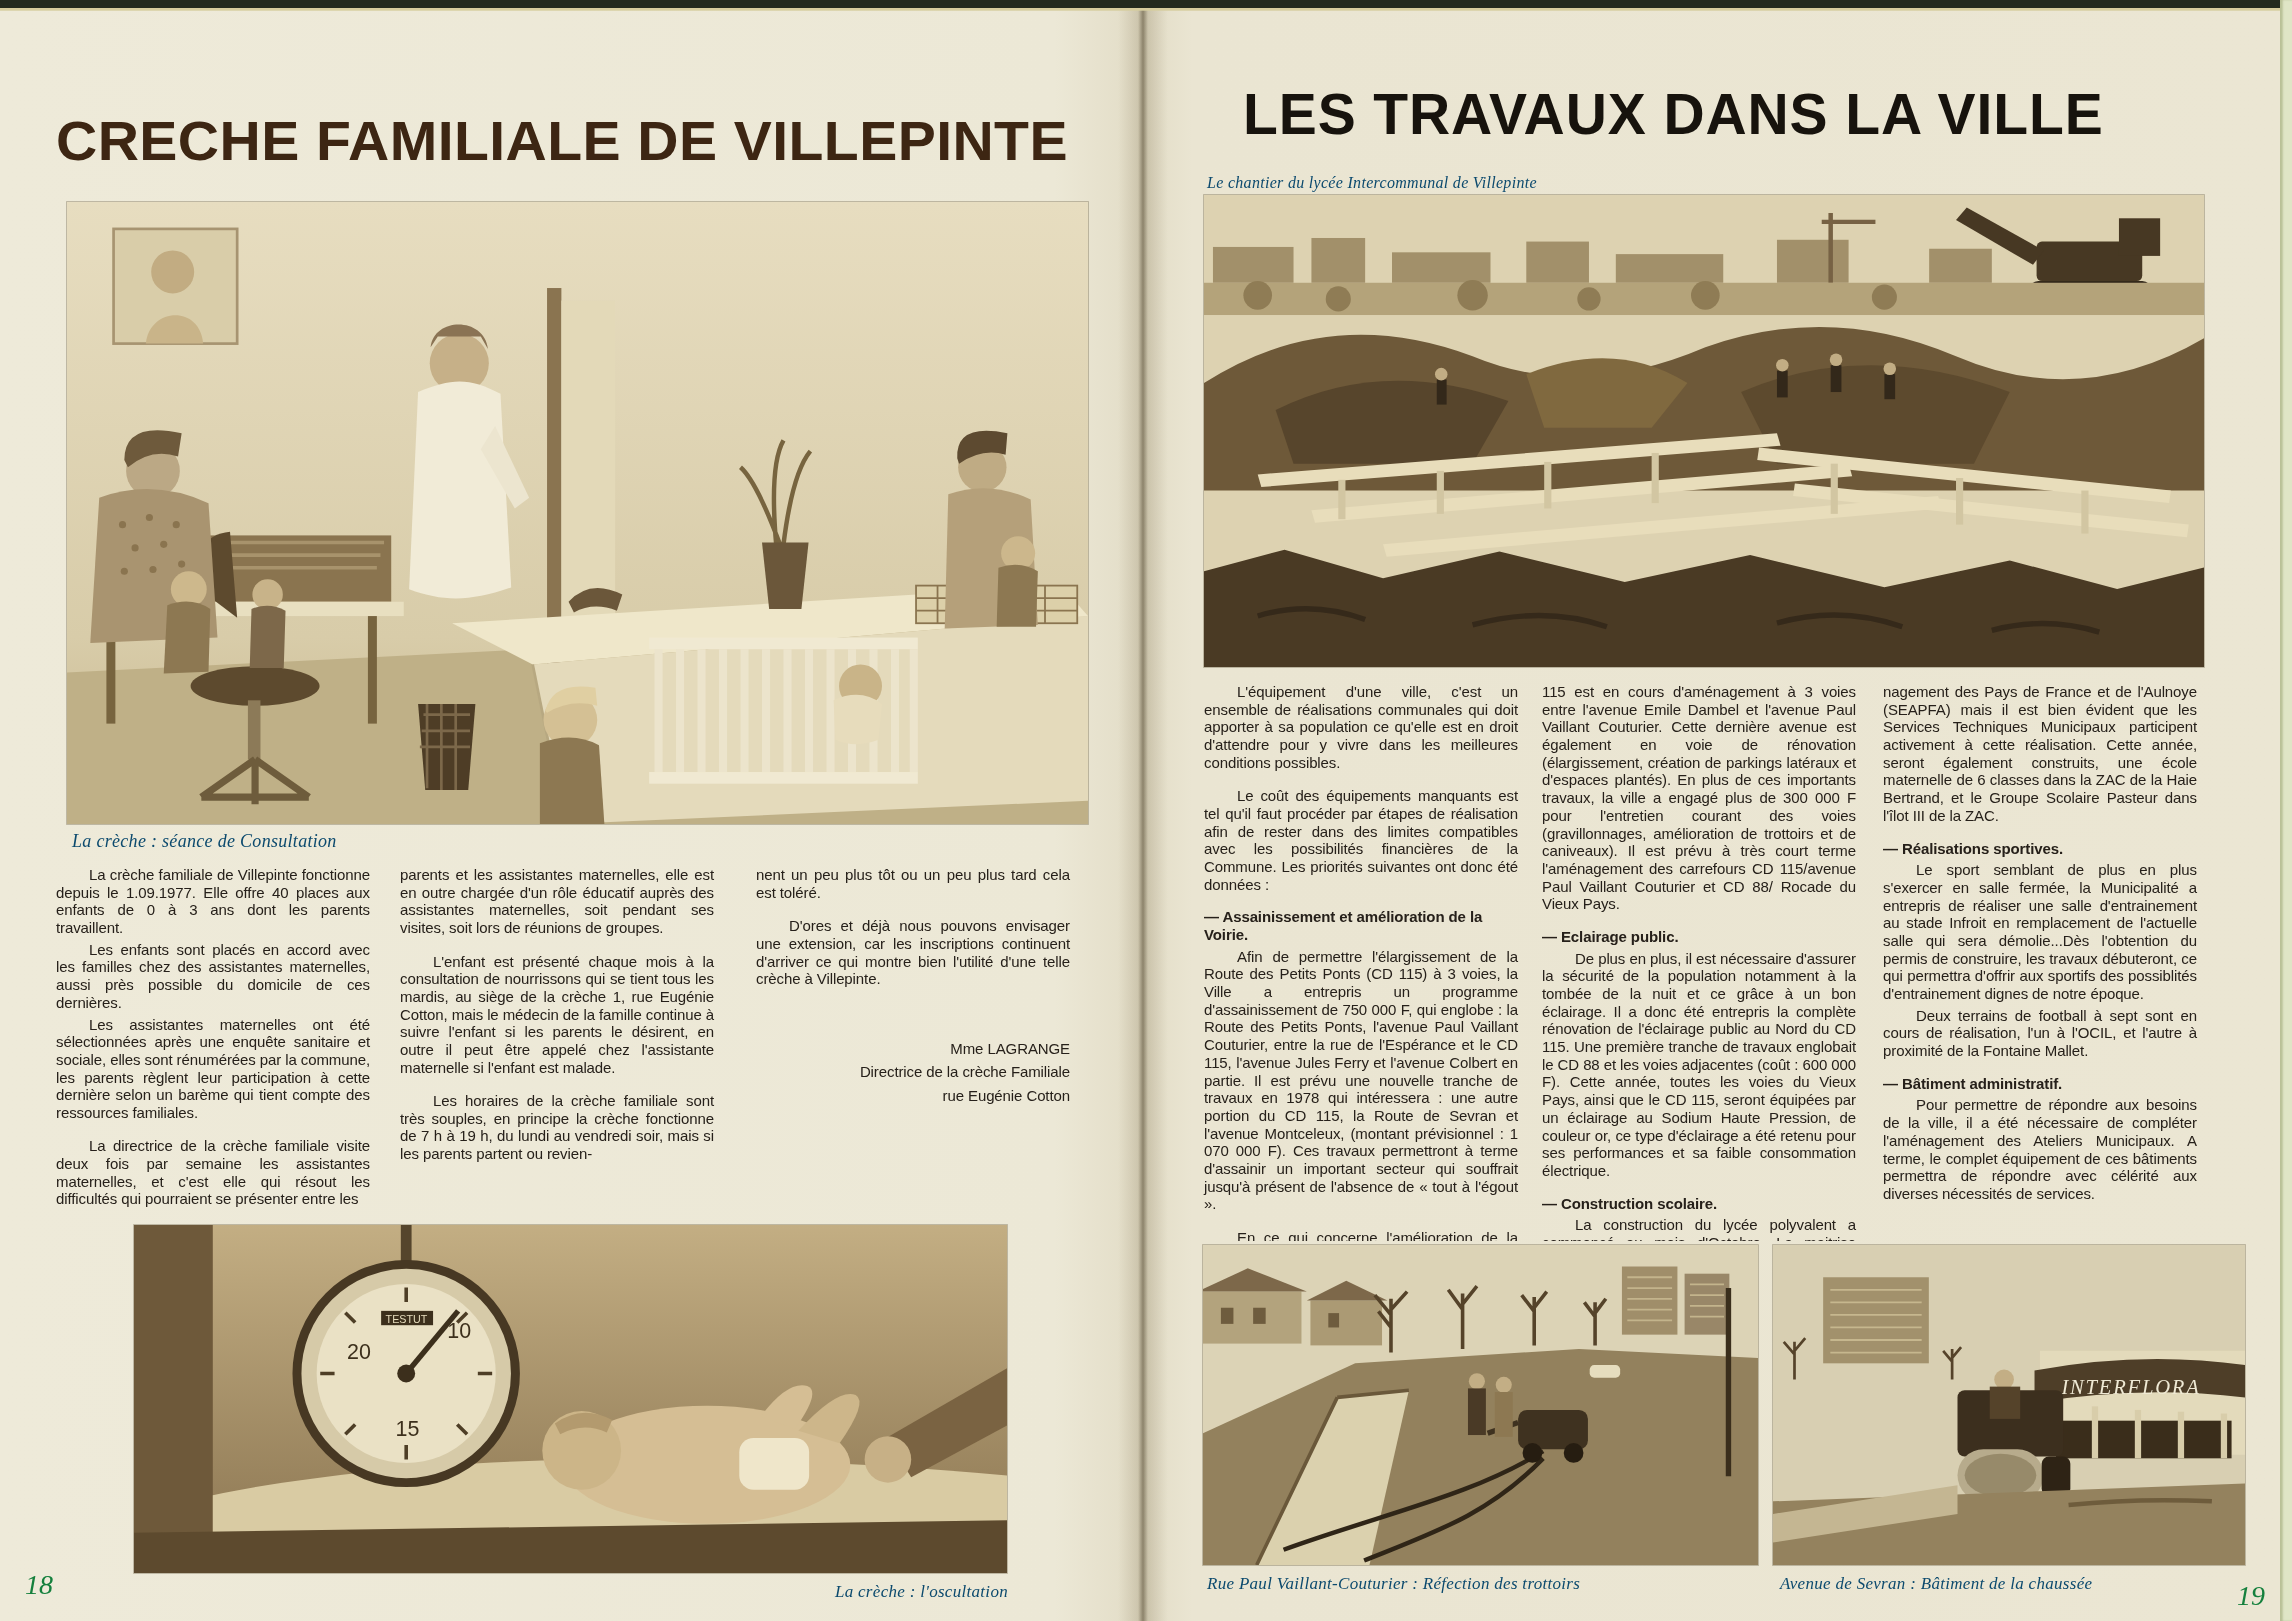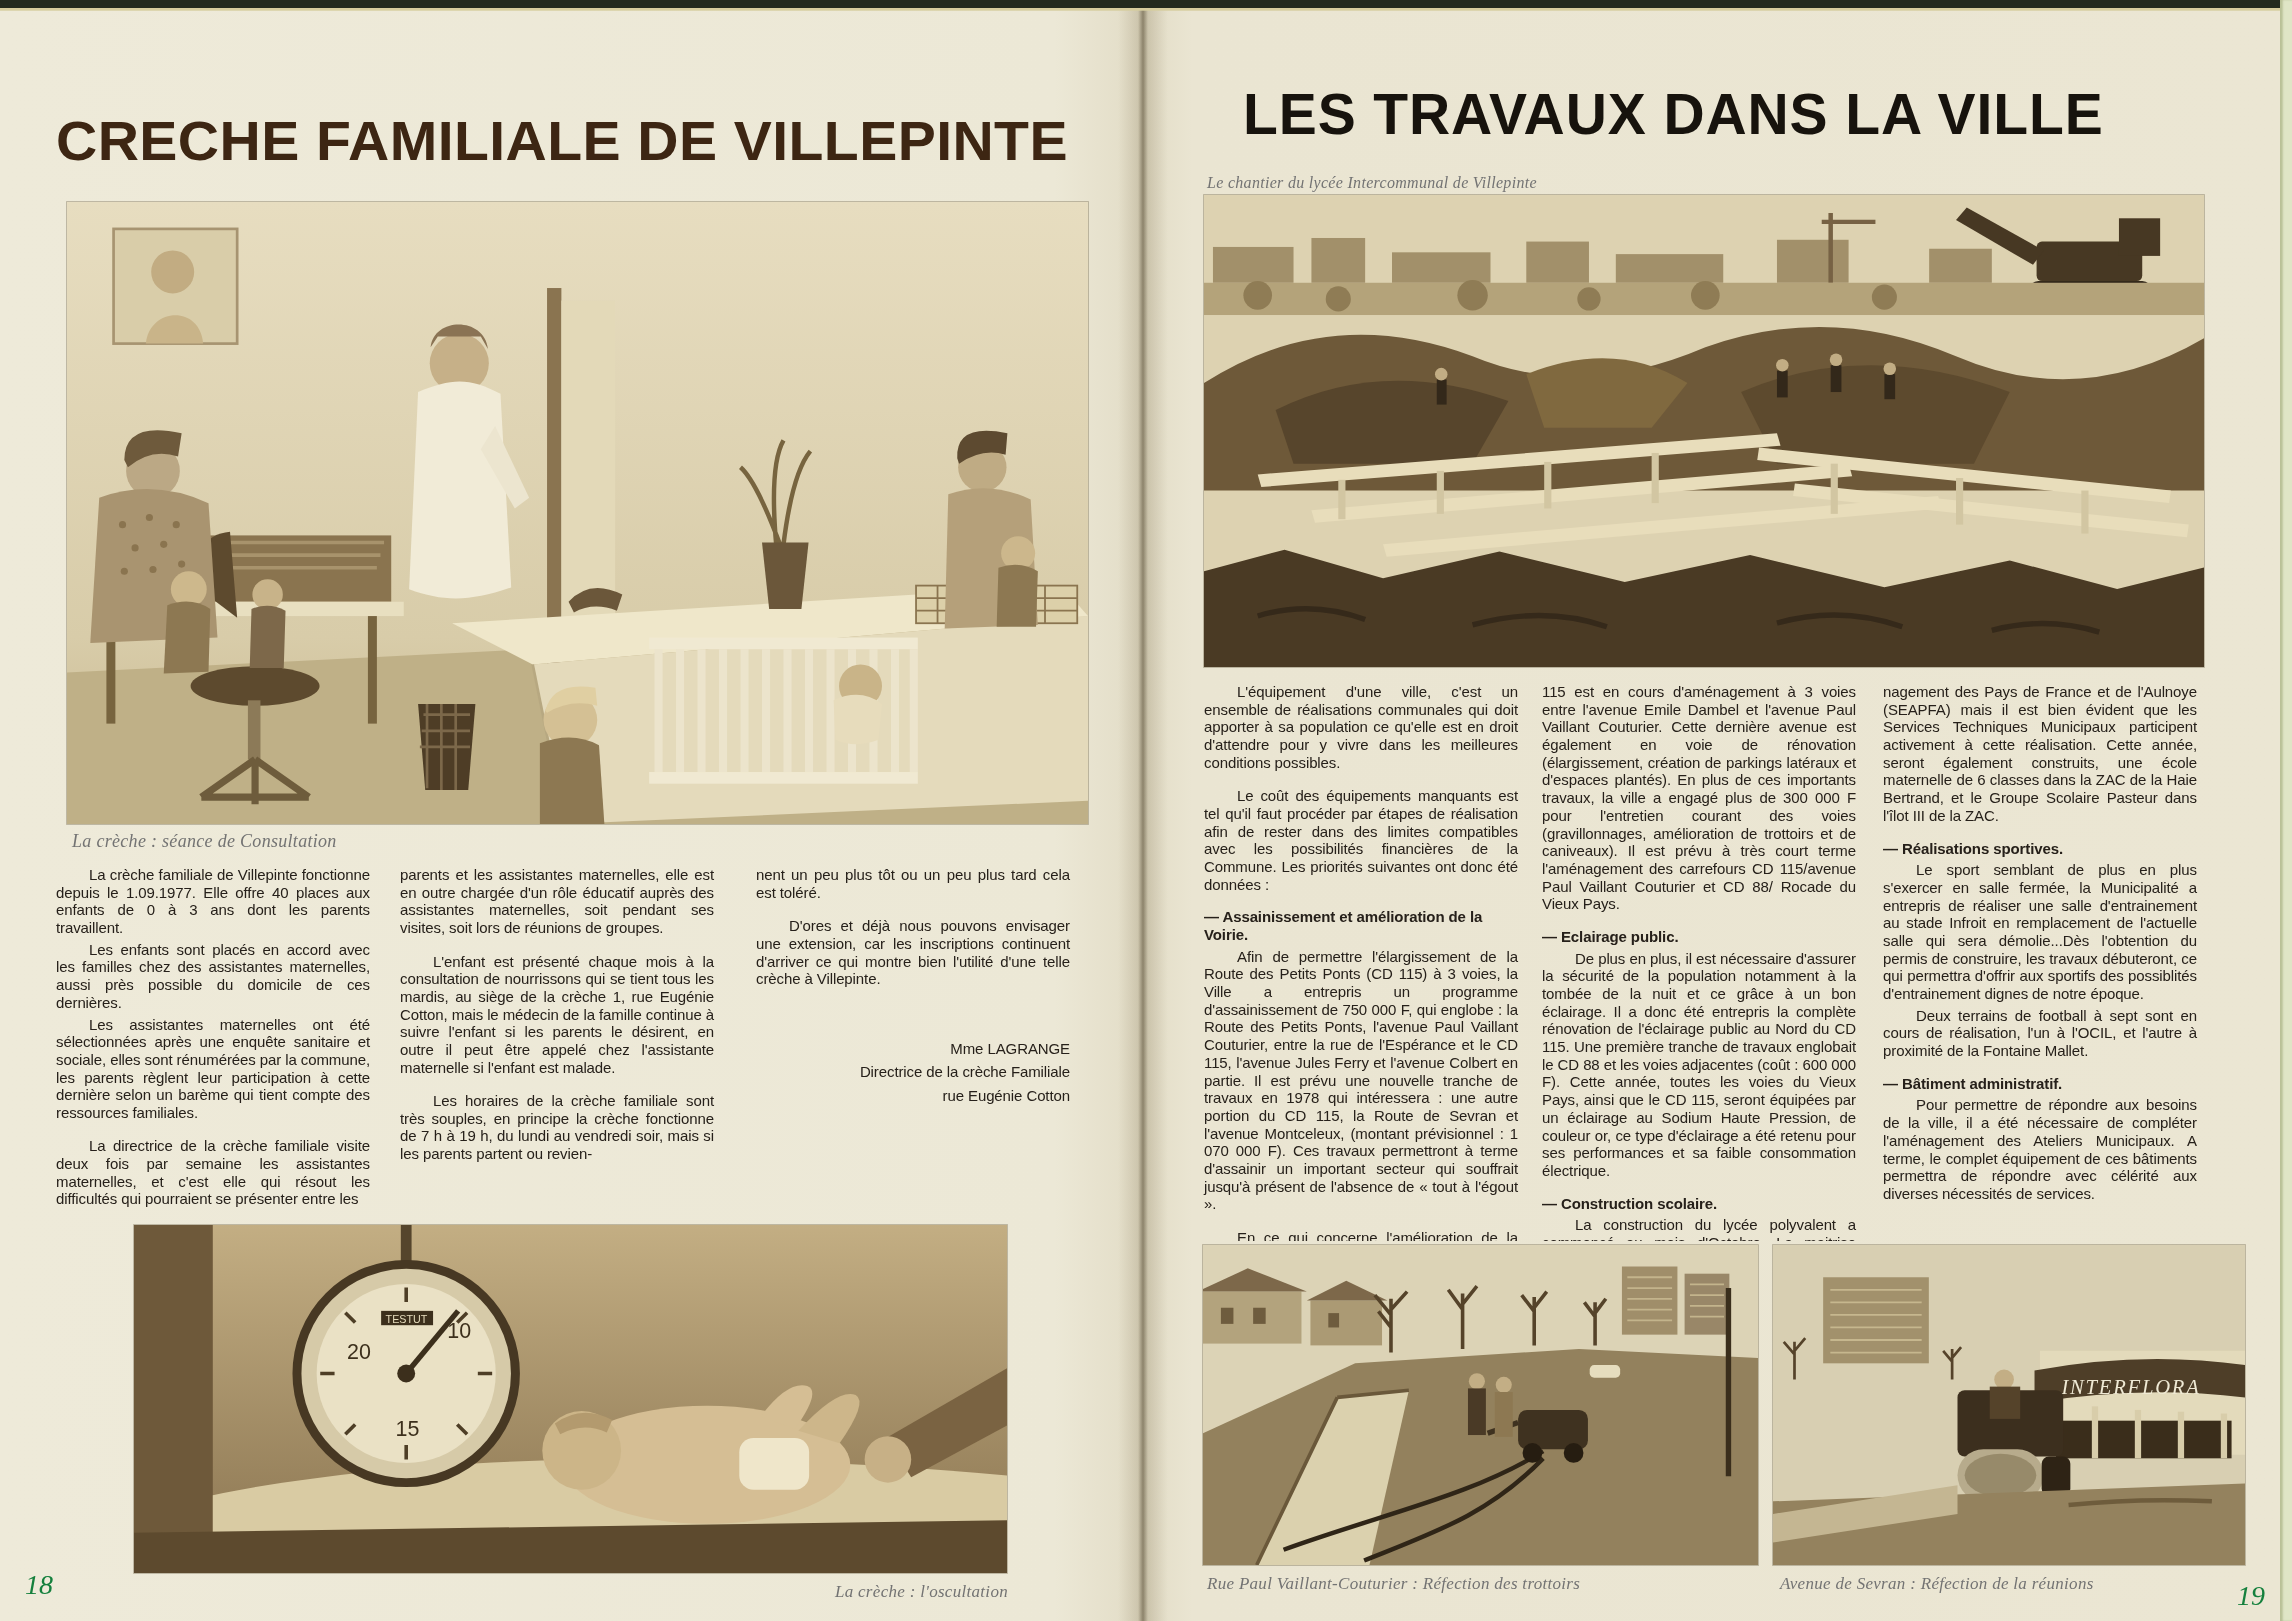--- a/index.html
+++ b/index.html
@@ -21,21 +21,21 @@
   h1.title{margin:0;font-weight:bold;line-height:1;white-space:nowrap;}
   .title-left{position:absolute;left:56px;top:113px;font-size:56px;letter-spacing:0.4px;
       color:#3d2613;transform:scaleX(1.02);transform-origin:left;}
   .title-right{position:absolute;left:79px;top:86px;font-size:57px;letter-spacing:0.9px;color:#17130d;}
 
   figure.photo{margin:0;position:absolute;overflow:hidden;background:#c9ba94;
       box-shadow:0 0 0 0.9px rgba(90,75,45,.35);}
   figure.photo svg{display:block;width:100%;height:100%;}
 
   .caption{position:absolute;font-family:"Liberation Serif",serif;font-style:italic;
-      color:#737373;letter-spacing:0.3px;}
+      color:#0c4a6e;letter-spacing:0.3px;}
   .pagenum{position:absolute;font-family:"Liberation Serif",serif;font-style:italic;
       font-size:28px;color:#15803d;}
 
   .col{position:absolute;width:322px;text-align:justify;font-size:15px;line-height:1.18;
       letter-spacing:-0.1px;overflow:hidden;}
   .col .blk{margin:4px;}
   .col .blk.p{text-indent:2.2em;}
   .col .blk.pgap{text-indent:2.2em;margin-top:1.05em;}
   .col .blk.cont{text-indent:0;}
   .col .blk.h{font-weight:bold;text-align:left;text-indent:0;margin-top:1.0em;}
@@ -426,17 +426,17 @@
           <rect x="300" y="236" width="32" height="44" rx="8" fill="#2e2315"></rect>
         </g>
 
         <path d="M0,286 L527,266 L527,357 L0,357 Z" fill="#94825e"></path>
         <path d="M0,300 L206,268 L206,300 L0,332 Z" fill="#c4b692"></path>
         <path d="M330,290 q80,-8 160,-4" stroke="#6e5c3c" stroke-width="5" fill="none"></path>
       </svg>
     </figure>
 
     <div class="caption cap-r-bl">Rue Paul Vaillant-Couturier : Réfection des trottoirs</div>
-    <div class="caption cap-r-br">Avenue de Sevran : Réfection de la réunions</div>
+    <div class="caption cap-r-br">Avenue de Sevran : Bâtiment de la chaussée</div>
     <div class="pagenum pn-right">19</div>
   </section>
 </div>
 
 
 </body></html>

